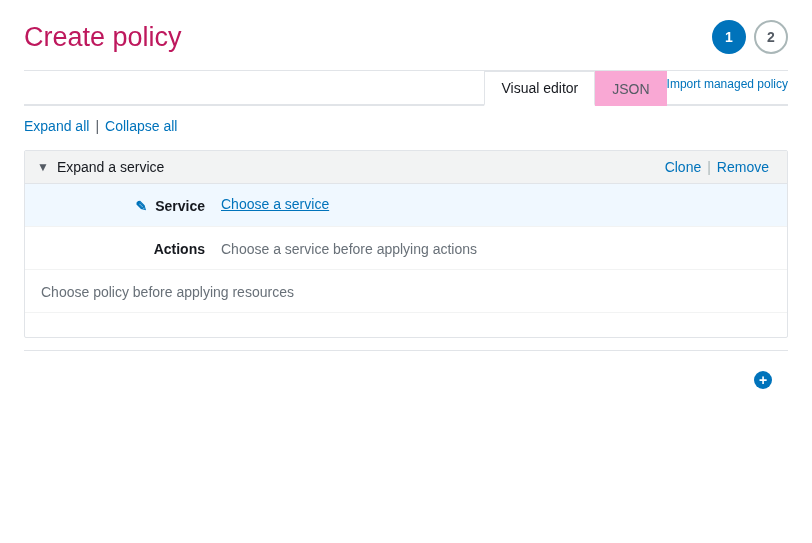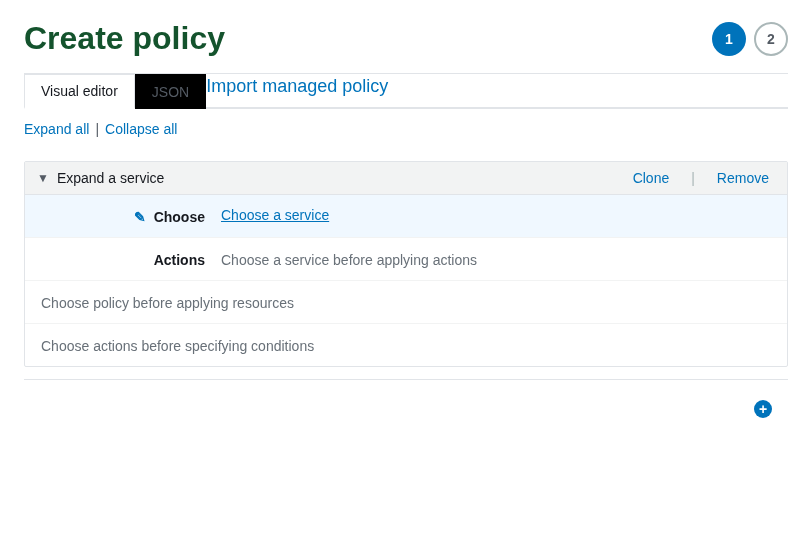--- a/index.html
+++ b/index.html
@@ -18,23 +18,23 @@
 
     .header-row {
       display: flex;
       align-items: center;
       justify-content: space-between;
       padding-bottom: 16px;
       border-bottom: 1px solid #e1e4e8;
     }
 
     .page-title {
-      font-size: 32px;
-      font-weight: 700;
-      color: #14532d;
+      font-size: 27px;
+      font-weight: 400;
+      color: #be185d;
     }
 
     .step-indicators {
       display: flex;
       align-items: center;
       gap: 8px;
     }
 
     .step-circle {
       width: 34px;
@@ -66,59 +66,59 @@
     }
 
     .description-area a {
       color: #0073bb;
       text-decoration: none;
     }
 
     .tabs-row {
       display: flex;
       align-items: center;
-      justify-content: flex-start;
+      justify-content: flex-end;
       border-bottom: 2px solid #e1e4e8;
       margin-bottom: 12px;
     }
 
     .tabs-left {
       display: flex;
     }
 
     .tab {
       padding: 8px 16px;
       font-size: 14px;
       cursor: pointer;
       border: 1px solid transparent;
       border-bottom: none;
-      background: #000000;
+      background: #f9a8d4;
       color: #545b64;
       margin-bottom: -2px;
     }
 
     .tab.active {
       border: 1px solid #e1e4e8;
       border-bottom: 2px solid #fff;
       color: #16191f;
       font-weight: 500;
       background: #fff;
     }
 
     .import-link {
       color: #0073bb;
       text-decoration: none;
-      font-size: 18px;
+      font-size: 12px;
       padding-bottom: 8px;
     }
 
     .expand-collapse-row {
       display: flex;
       gap: 0;
-      margin-bottom: 24px;
+      margin-bottom: 16px;
       font-size: 14px;
     }
 
     .expand-collapse-row a {
       color: #0073bb;
       text-decoration: none;
       cursor: pointer;
     }
 
     .expand-collapse-row .divider {
@@ -149,21 +149,21 @@
       color: #16191f;
     }
 
     .chevron-icon {
       font-size: 12px;
       color: #545b64;
     }
 
     .policy-block-header-right {
       display: flex;
-      gap: 16px;
+      gap: 0;
       font-size: 14px;
     }
 
     .policy-block-header-right a {
       color: #0073bb;
       text-decoration: none;
       padding: 0 6px;
     }
 
     .policy-block-header-right .pipe {
@@ -291,35 +291,34 @@
         <a href="#">Clone</a>
         <span class="pipe"> | </span>
         <a href="#">Remove</a>
       </div>
     </div>
 
     <div id="policy-rows-container">
         <div class="policy-row highlighted">
           <div class="policy-row-label">
             <span class="edit-icon">✎</span>
-            <span>Choose</span>
+            <span>Service</span>
           </div>
           <div><a href="#" class="policy-row-value link">Choose a service</a></div>
         </div>
         <div class="policy-row">
           <div class="policy-row-label">
             <span>Actions</span>
           </div>
           <div class="policy-row-value">Choose a service before applying actions</div>
         </div>
         <div class="policy-row">
           <div class="policy-row-value">Choose policy before applying resources</div>
         </div>
         <div class="policy-row">
-          <div class="policy-row-value">Choose actions before specifying conditions</div>
         </div>
       </div>
   </div>
 
   <div class="footer-row">
     <a href="#" class="add-permissions-btn">
       <div class="plus-circle">+</div>
     </a>
   </div>
 </div>

